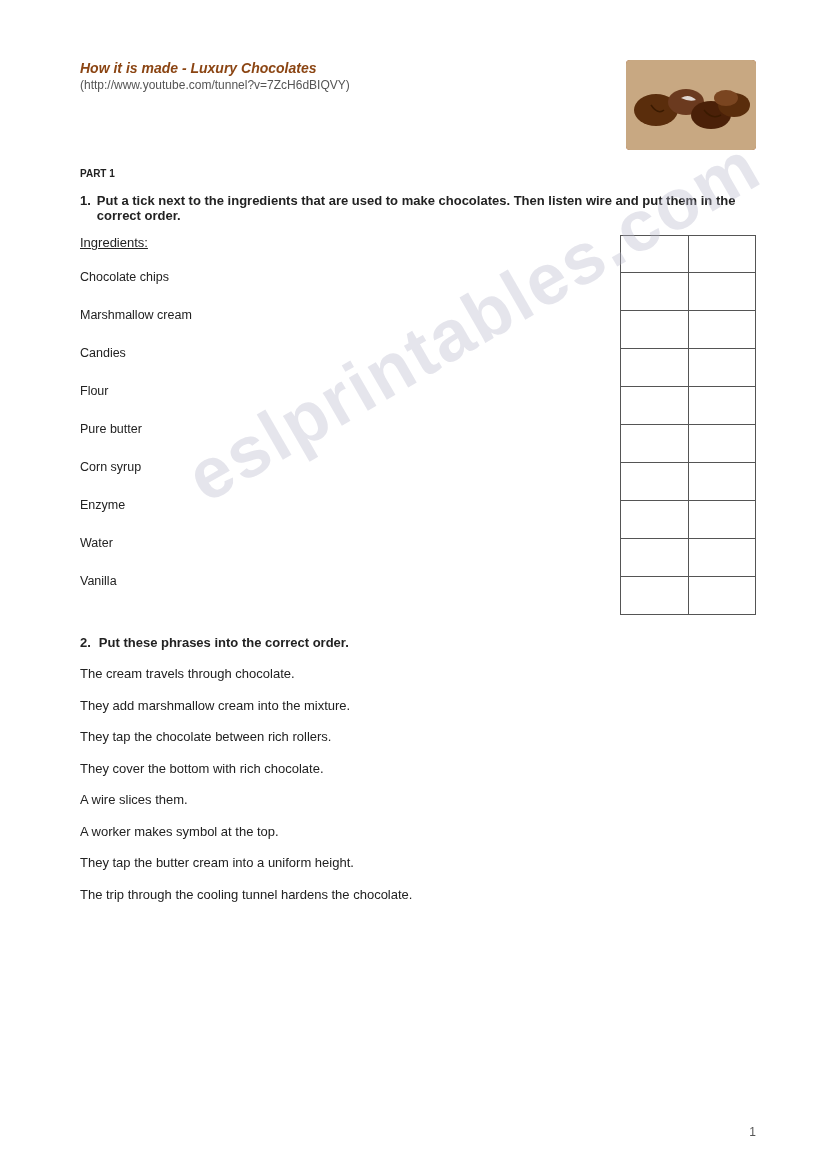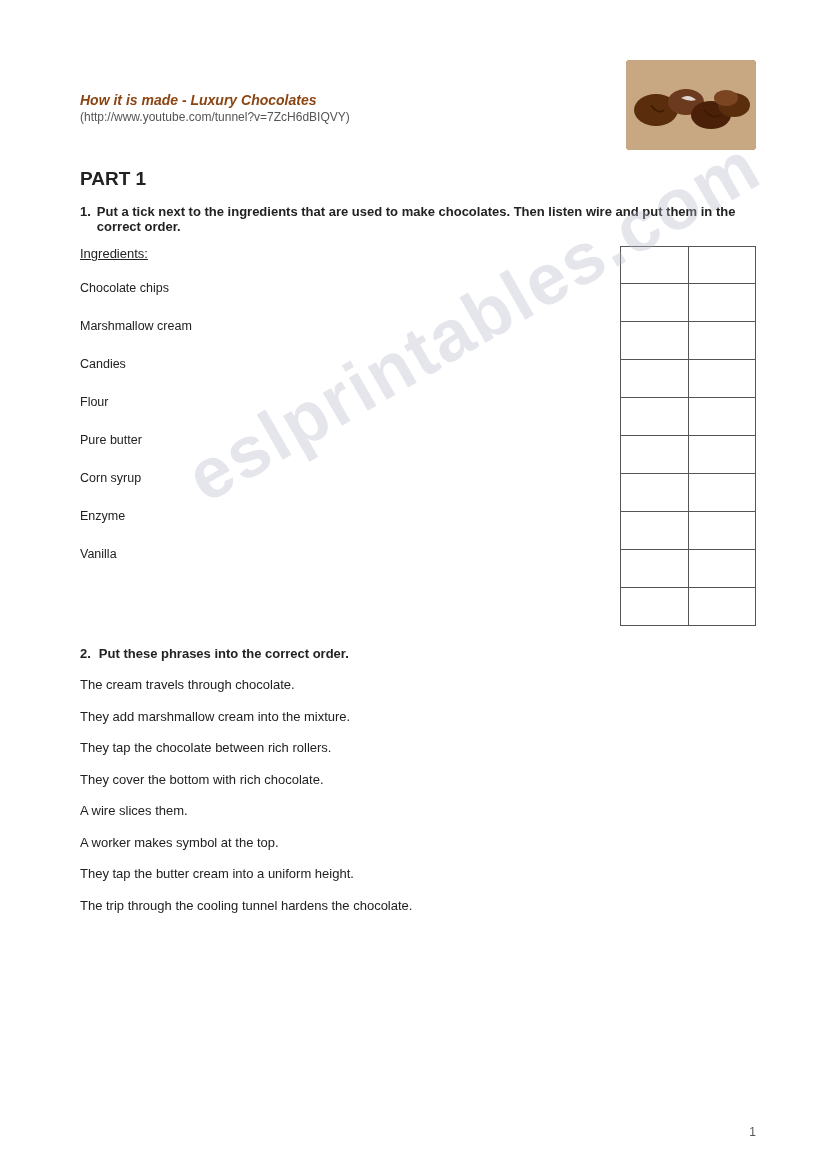--- a/index.html
+++ b/index.html
@@ -24,21 +24,20 @@
     .title-block {
       flex: 1;
     }
 
     .main-title {
       color: #8B4513;
       font-size: 14px;
       font-weight: bold;
       font-style: italic;
       margin-bottom: 2px;
-      margin-top: 32px;
     }
 
     .url-text {
       font-size: 12px;
       color: #555;
     }
 
     .chocolate-image {
       width: 130px;
       height: 90px;
@@ -49,21 +48,21 @@
       flex-shrink: 0;
     }
 
     .chocolate-image svg {
       width: 100%;
       height: 100%;
     }
 
     .part-label {
       font-weight: bold;
-      font-size: 19px;
+      font-size: 10px;
       margin-bottom: 14px;
     }
 
     .question {
       margin-bottom: 20px;
     }
 
     .question-header {
       font-weight: bold;
       font-size: 13px;
@@ -213,20 +212,21 @@
       <div class="ingredients-label">Ingredients:</div>
 
       <div id="ingredients-rows">
           <div class="ingredient-row">Chocolate chips</div>
           <div class="ingredient-row">Marshmallow cream</div>
           <div class="ingredient-row">Candies</div>
           <div class="ingredient-row">Flour</div>
           <div class="ingredient-row">Pure butter</div>
           <div class="ingredient-row">Corn syrup</div>
           <div class="ingredient-row">Enzyme</div>
+          <div class="ingredient-row">Water</div>
           <div class="ingredient-row">Vanilla</div>
         </div>
     </div>
     <div class="checkbox-table">
       <div id="checkbox-rows">
           <div class="checkbox-row">
             <div class="checkbox-cell"></div>
             <div class="checkbox-cell"></div>
           </div>
           <div class="checkbox-row">

